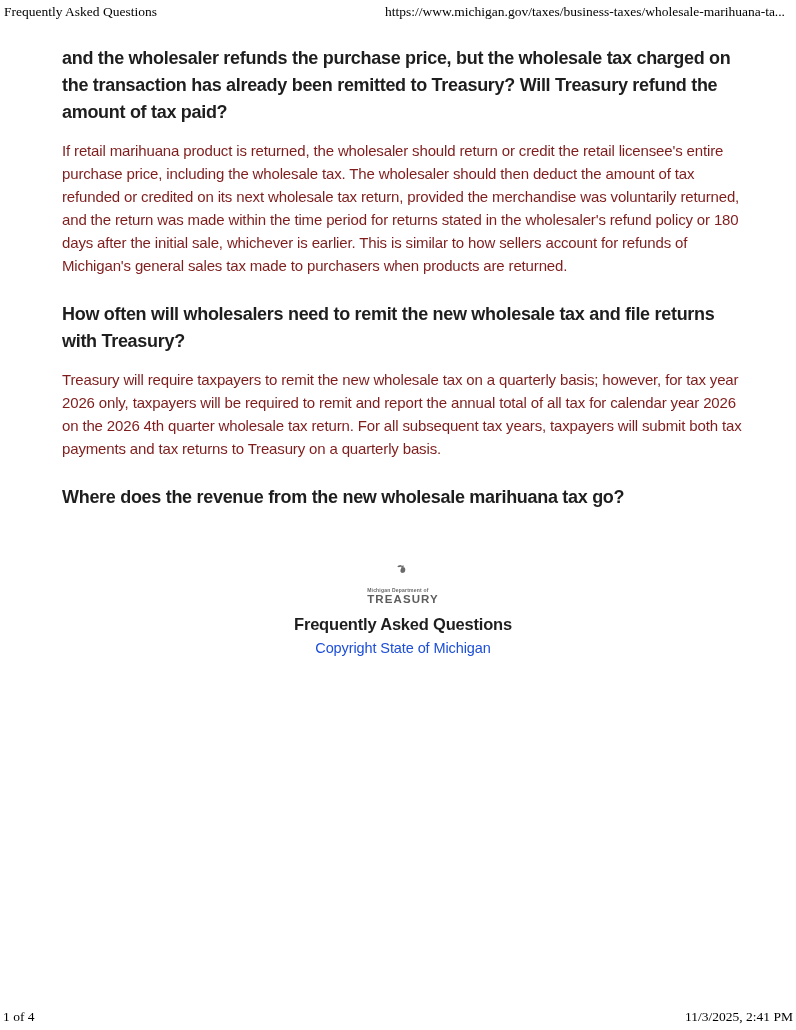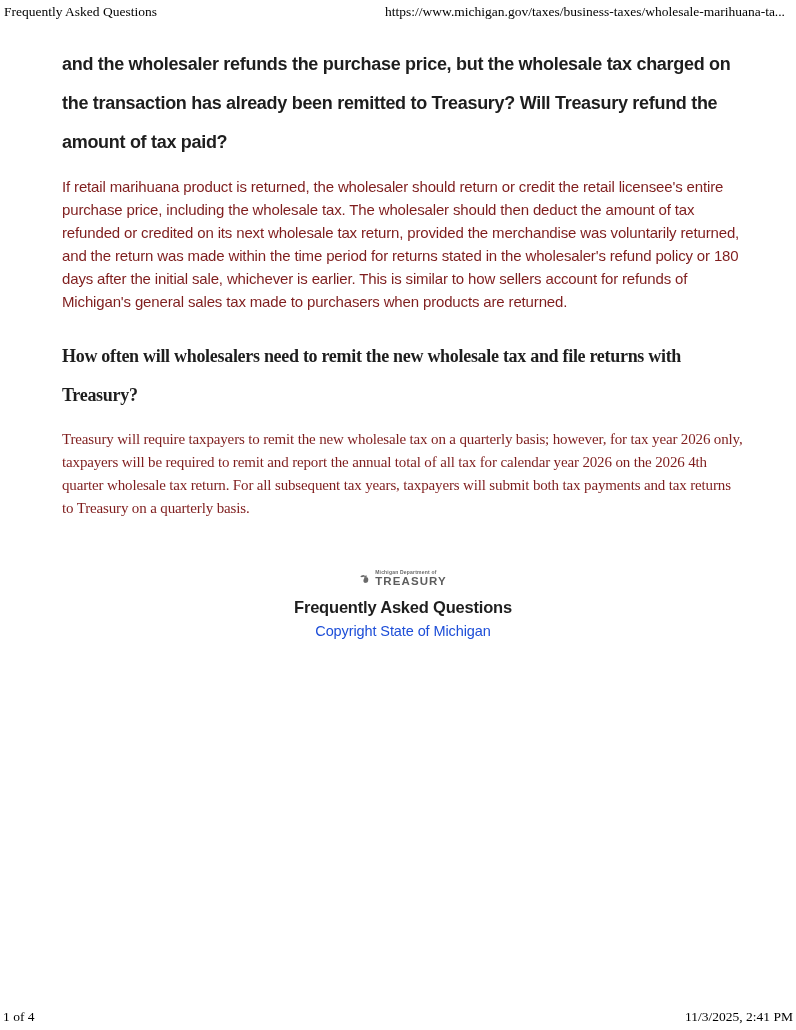--- a/index.html
+++ b/index.html
@@ -27,45 +27,46 @@
 
   
   .content {
     position: absolute;
     top: 45px;
     left: 62px;
     width: 682px;
   }
   .q-heading {
     font-size: 18px;
-    line-height: 39px;
+    line-height: 27px;
     font-weight: 700;
     color: #1e1e1e;
     letter-spacing: -0.3px;
     margin: 0;
   }
   .q-body {
     font-size: 15px;
     line-height: 23px;
     color: #7f1d1d;
     letter-spacing: -0.15px;
     margin: 13px 0 0 0;
   }
-  .section + .section { margin-top: 24px; font-family: Liberation Serif, serif; }
+  .section + .section { margin-top: 24px; }
 
   
   .doc-footer {
     margin-top: 50px;
     text-align: center;
   }
   .logo {
     display: inline-flex;
     align-items: center;
-    gap: 3px;
+    gap: 13px;
     color: #6a6a6a;
+    flex-direction: column;
   }
   .logo-state { display: inline-block; line-height: 0; }
   .logo-text { text-align: left; line-height: 1; }
   .logo-dept {
     font-size: 5px;
     font-weight: 700;
     color: #6a6a6a;
     letter-spacing: 0.2px;
     display: block;
     margin-bottom: 1px;
@@ -103,20 +104,21 @@
     <h2 class="q-heading">and the wholesaler refunds the purchase price, but the wholesale tax charged on the transaction has already been remitted to Treasury? Will Treasury refund the amount of tax paid?</h2>
     <p class="q-body">If retail marihuana product is returned, the wholesaler should return or credit the retail licensee's entire purchase price, including the wholesale tax. The wholesaler should then deduct the amount of tax refunded or credited on its next wholesale tax return, provided the merchandise was voluntarily returned, and the return was made within the time period for returns stated in the wholesaler's refund policy or 180 days after the initial sale, whichever is earlier. This is similar to how sellers account for refunds of Michigan's general sales tax made to purchasers when products are returned.</p>
   </div>
 
   <div class="section">
     <h2 class="q-heading">How often will wholesalers need to remit the new wholesale tax and file returns with Treasury?</h2>
     <p class="q-body">Treasury will require taxpayers to remit the new wholesale tax on a quarterly basis; however, for tax year 2026 only, taxpayers will be required to remit and report the annual total of all tax for calendar year 2026 on the 2026 4th quarter wholesale tax return. For all subsequent tax years, taxpayers will submit both tax payments and tax returns to Treasury on a quarterly basis.</p>
   </div>
 
   <div class="section">
+    <h2 class="q-heading">Where does the revenue from the new wholesale marihuana tax go?</h2>
   </div>
 
   <div class="doc-footer">
     <div class="logo">
       <span class="logo-state">
         <svg width="13" height="13" viewBox="0 0 13 13" aria-hidden="true">
           <path d="M1.2 4.6 L2.6 3.4 L4.4 3.1 L6.0 3.8 L7.6 3.5 L8.2 4.2 L6.8 4.9 L4.6 4.8 L2.8 5.2 Z" fill="#6a6a6a"></path>
           <path d="M4.9 5.4 L6.9 5.1 L8.6 5.6 L9.3 7.0 L9.1 9.2 L8.2 10.6 L5.9 10.9 L4.6 10.1 L4.4 8.0 L5.2 6.6 Z" fill="#6a6a6a"></path>
         </svg>
       </span>

